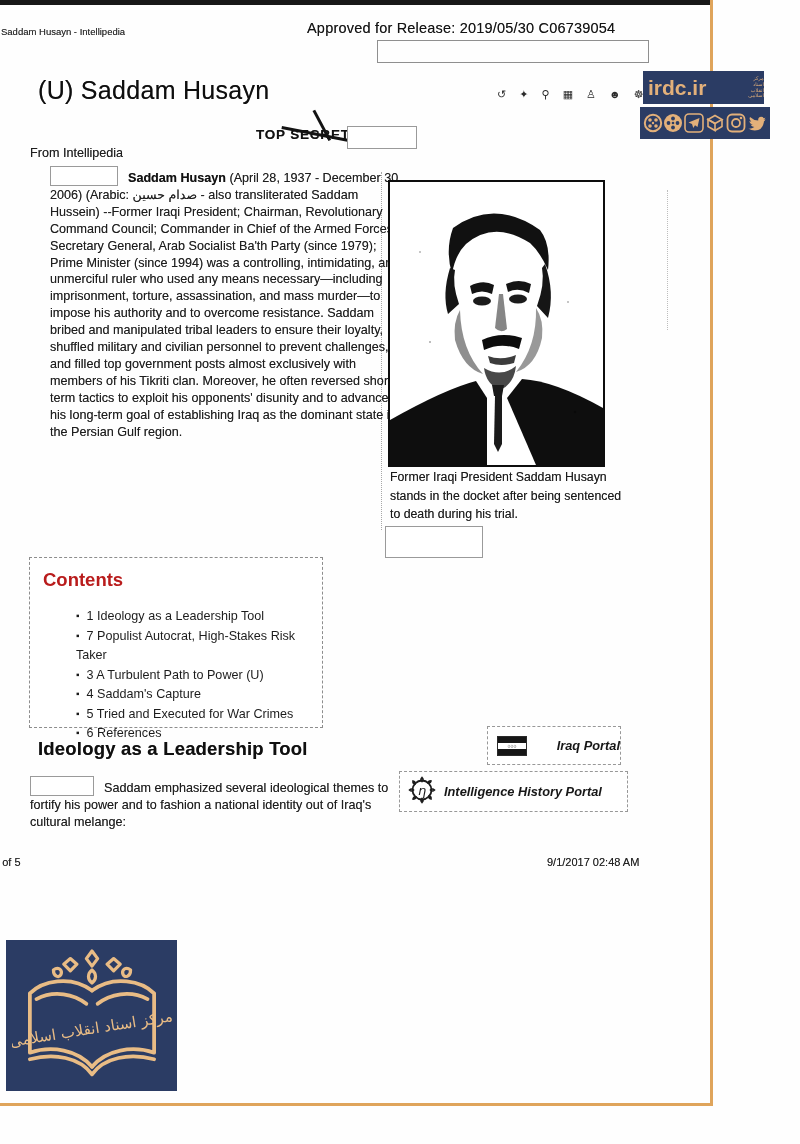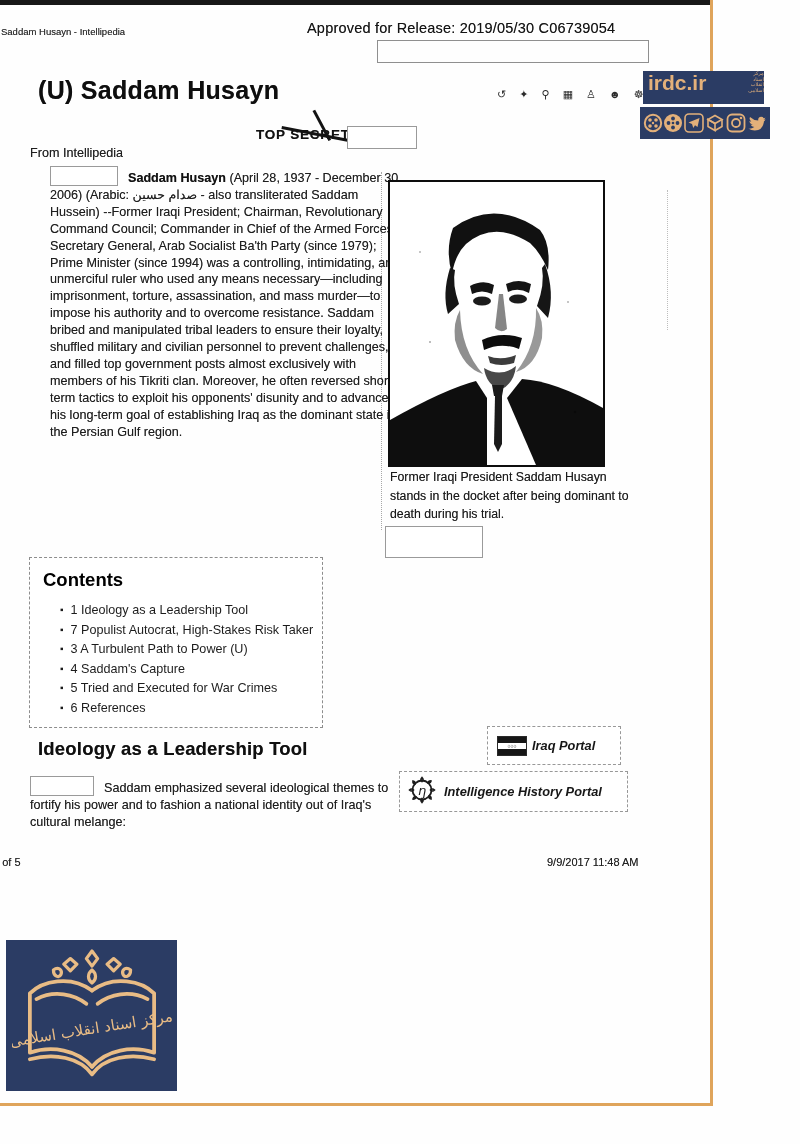--- a/index.html
+++ b/index.html
@@ -8,24 +8,24 @@
   .abs{position:absolute;}
   .scantxt{color:#1e1e1e;text-shadow:0 0 .6px rgba(20,20,20,.55);}
   
   .topbar{left:0;top:0;width:711px;height:5px;background:#181818;}
   .goldv{left:710px;top:0;width:3px;height:1105px;background:#dfa45b;}
   .goldh{left:0;top:1103px;width:713px;height:3px;background:#dfa45b;}
   
   .hdr-left{left:1px;top:26px;font-size:9.5px;color:#2a2a2a;}
   .approved{left:307px;top:20px;font-size:14.5px;color:#141414;letter-spacing:.2px;}
   .approved-box{left:377px;top:40px;width:270px;height:21px;border:1px solid #8f8f8f;background:transparent;}
-  .title{left:38px;top:76px;font-size:25px;font-weight:bold;color:#0e0e0e;letter-spacing:.3px;}
+  .title{left:38px;top:76px;font-size:25px;font-weight:normal;color:#0e0e0e;letter-spacing:.3px;}
   .wikiicons{left:497px;top:88px;font-size:11px;color:#2b2b2b;letter-spacing:5px;white-space:nowrap;}
   
-  .irdc-top{left:643px;top:71px;width:121px;height:33px;background:#2b3c64;display:flex;align-items:flex-start;justify-content:space-between;padding:0 5px;box-sizing:border-box;gap:42px;}
+  .irdc-top{left:643px;top:71px;width:121px;height:33px;background:#2b3c64;display:flex;align-items:center;justify-content:space-between;padding:0 5px;box-sizing:border-box;gap:42px;}
   .irdc-site{color:#e3b07a;font-weight:bold;font-size:21px;letter-spacing:0;}
   .irdc-fa{display:flex;flex-direction:column;align-items:flex-end;line-height:5.6px;}
   .irdc-fa span{color:#e3b07a;font-size:5px;}
   .irdc-social{left:640px;top:107px;width:130px;height:32px;background:#2b3c64;display:flex;align-items:center;justify-content:space-evenly;padding:0 2px;box-sizing:border-box;}
   .irdc-social svg{display:block;}
   
   .topsecret{left:256px;top:127px;font-size:13.5px;font-weight:bold;letter-spacing:.8px;color:#111;}
   .ts-stroke1{left:281px;top:134px;width:84px;height:2.6px;background:#131313;transform:rotate(11deg);}
   .ts-stroke2{left:305px;top:124px;width:34px;height:2.6px;background:#131313;transform:rotate(62deg);}
   .redbox{border:1.2px solid #9a9a9a;background:#fff;}
@@ -36,28 +36,28 @@
   .p1{left:30px;top:166px;width:358px;font-size:12.6px;line-height:16.9px;text-align:left;margin-left:20px;}
   .p2{left:30px;top:449px;width:358px;font-size:12.6px;line-height:16.9px;}
   .p3{left:30px;top:776px;width:364px;font-size:12.6px;line-height:16.9px;}
   .inline-redbox{display:inline-block;width:66px;height:18px;border:1.2px solid #9a9a9a;vertical-align:-4px;margin-right:10px;background:#fff;}
   .inline-redbox.small{width:62px;}
   
   .photo{left:388px;top:180px;width:213px;height:283px;border:2px solid #0d0d0d;background:#fff;box-sizing:content-box;}
   .caption{left:390px;top:468px;width:242px;font-size:12.3px;line-height:18.5px;color:#1b1b1b;}
   
   .contents{left:29px;top:557px;width:294px;height:171px;border:1.5px dashed #8d8d8d;background:#fff;box-sizing:border-box;}
-  .contents-title{margin:11px 0 10px 13px;font-size:18.5px;font-weight:bold;color:#000000;}
-  .contents ul{margin:0;padding:0 0 0 30px;list-style:none;}
+  .contents-title{margin:11px 0 10px 13px;font-size:18.5px;font-weight:bold;color:#b91c1c;}
+  .contents ul{margin:16px;padding:0 0 0 30px;list-style:none;}
   .contents li{font-size:12.6px;line-height:19.5px;color:#1c1c1c;}
   .contents li::before{content:"▪";margin-right:7px;font-size:10px;position:relative;top:-1px;}
   .h2{left:30px;top:738px;font-size:18.5px;font-weight:bold;color:#0f0f0f;letter-spacing:.2px;margin-left:8px;}
   
   .portal{border:1.5px dashed #989898;background:#fff;display:flex;align-items:center;box-sizing:border-box;}
-  .portal-iraq{left:487px;top:726px;width:134px;height:39px;padding-left:9px;gap:5px;}
+  .portal-iraq{left:487px;top:726px;width:134px;height:39px;padding-left:9px;gap:5px;justify-content:space-between;}
   .portal-intel{left:399px;top:771px;width:229px;height:41px;padding-left:8px;gap:8px;}
   .portal-label{font-size:12.8px;font-weight:bold;font-style:italic;color:#171717;white-space:nowrap;}
   .flagicon{width:30px;height:20px;border:1px solid #2a2a2a;box-sizing:border-box;display:flex;flex-direction:column;}
   .flagicon .b{flex:1;background:#161616;}
   .flagicon .w{flex:1;background:#fff;display:flex;align-items:center;justify-content:center;font-size:5px;color:#111;letter-spacing:1px;line-height:1;}
   
   .pagenum{left:-7px;top:856px;font-size:11px;color:#222;}
   .timestamp{left:547px;top:856px;font-size:11px;color:#222;}
   
   .biglogo{left:6px;top:940px;width:171px;height:151px;background:#2b3c64;display:flex;align-items:center;justify-content:center;}
@@ -171,21 +171,21 @@
       <path d="M213,283 L213,226 Q165,199 132,197 L117,216 L146,283 Z" fill="#0e0e0e"></path>
       <path d="M97,216 L97,283 L117,283 L117,216 L107,206 Z" fill="#ffffff"></path>
       <path d="M102,203 L114,203 L112,214 L104,214 Z" fill="#1a1a1a"></path>
       <path d="M105,214 L112,214 L112,262 L108,270 L104,262 Z" fill="#1a1a1a"></path>
       <circle cx="40" cy="160" r="1" fill="#000" opacity="0.35"></circle>
       <circle cx="178" cy="120" r="1" fill="#000" opacity="0.3"></circle>
       <circle cx="30" cy="70" r="1" fill="#000" opacity="0.3"></circle>
       <circle cx="185" cy="230" r="1.2" fill="#000" opacity="0.3"></circle>
     </svg>
   </div>
-  <div class="abs caption scantxt">Former Iraqi President Saddam Husayn stands in the docket after being dominant to death during his trial.</div>
+  <div class="abs caption scantxt">Former Iraqi President Saddam Husayn stands in the docket after being sentenced to death during his trial.</div>
   <div class="abs redbox redbox3"></div>
 
   <div class="abs contents">
     <div class="contents-title">Contents</div>
     <ul>
       <li>1 Ideology as a Leadership Tool</li>
       <li>7 Populist Autocrat, High-Stakes Risk Taker</li>
       <li>3 A Turbulent Path to Power (U)</li>
       <li>4 Saddam's Capture</li>
       <li>5 Tried and Executed for War Crimes</li>
@@ -218,21 +218,21 @@
           <path d="M5 23 Q5.5 20.5 8 21 Q7.5 23.5 5 23Z"></path>
             <path d="M23 23 Q20.5 22.5 21 20 Q23.5 20.5 23 23Z"></path>
         </g>
         <text x="14" y="19" font-size="13" font-family="DejaVu Sans, sans-serif" font-style="italic" fill="#1c1c1c" text-anchor="middle">ƞ</text>
       </svg>
     </span>
     <span class="portal-label">Intelligence History Portal</span>
   </div>
 
   <div class="abs pagenum scantxt">1 of 5</div>
-  <div class="abs timestamp scantxt">9/9/2017 11:48 AM</div>
+  <div class="abs timestamp scantxt">9/1/2017 02:48 AM</div>
 
   <div class="abs biglogo">
     <svg width="160" height="142" viewBox="0 0 170 150">
       <g fill="none" stroke="#e9bc85" stroke-width="4" stroke-linejoin="round" stroke-linecap="round">
         <path d="M85,48 C62,31 32,38 19,51 L19,114 C42,106 70,111 85,129"></path>
         <path d="M85,48 C108,31 138,38 151,51 L151,114 C128,106 100,111 85,129"></path>
         <path d="M19,121 C45,114 72,119 85,137 C98,119 125,114 151,121"></path>
         <path d="M26,57 C45,47 66,52 79,62"></path>
         <path d="M144,57 C125,47 104,52 91,62"></path>
       </g>

